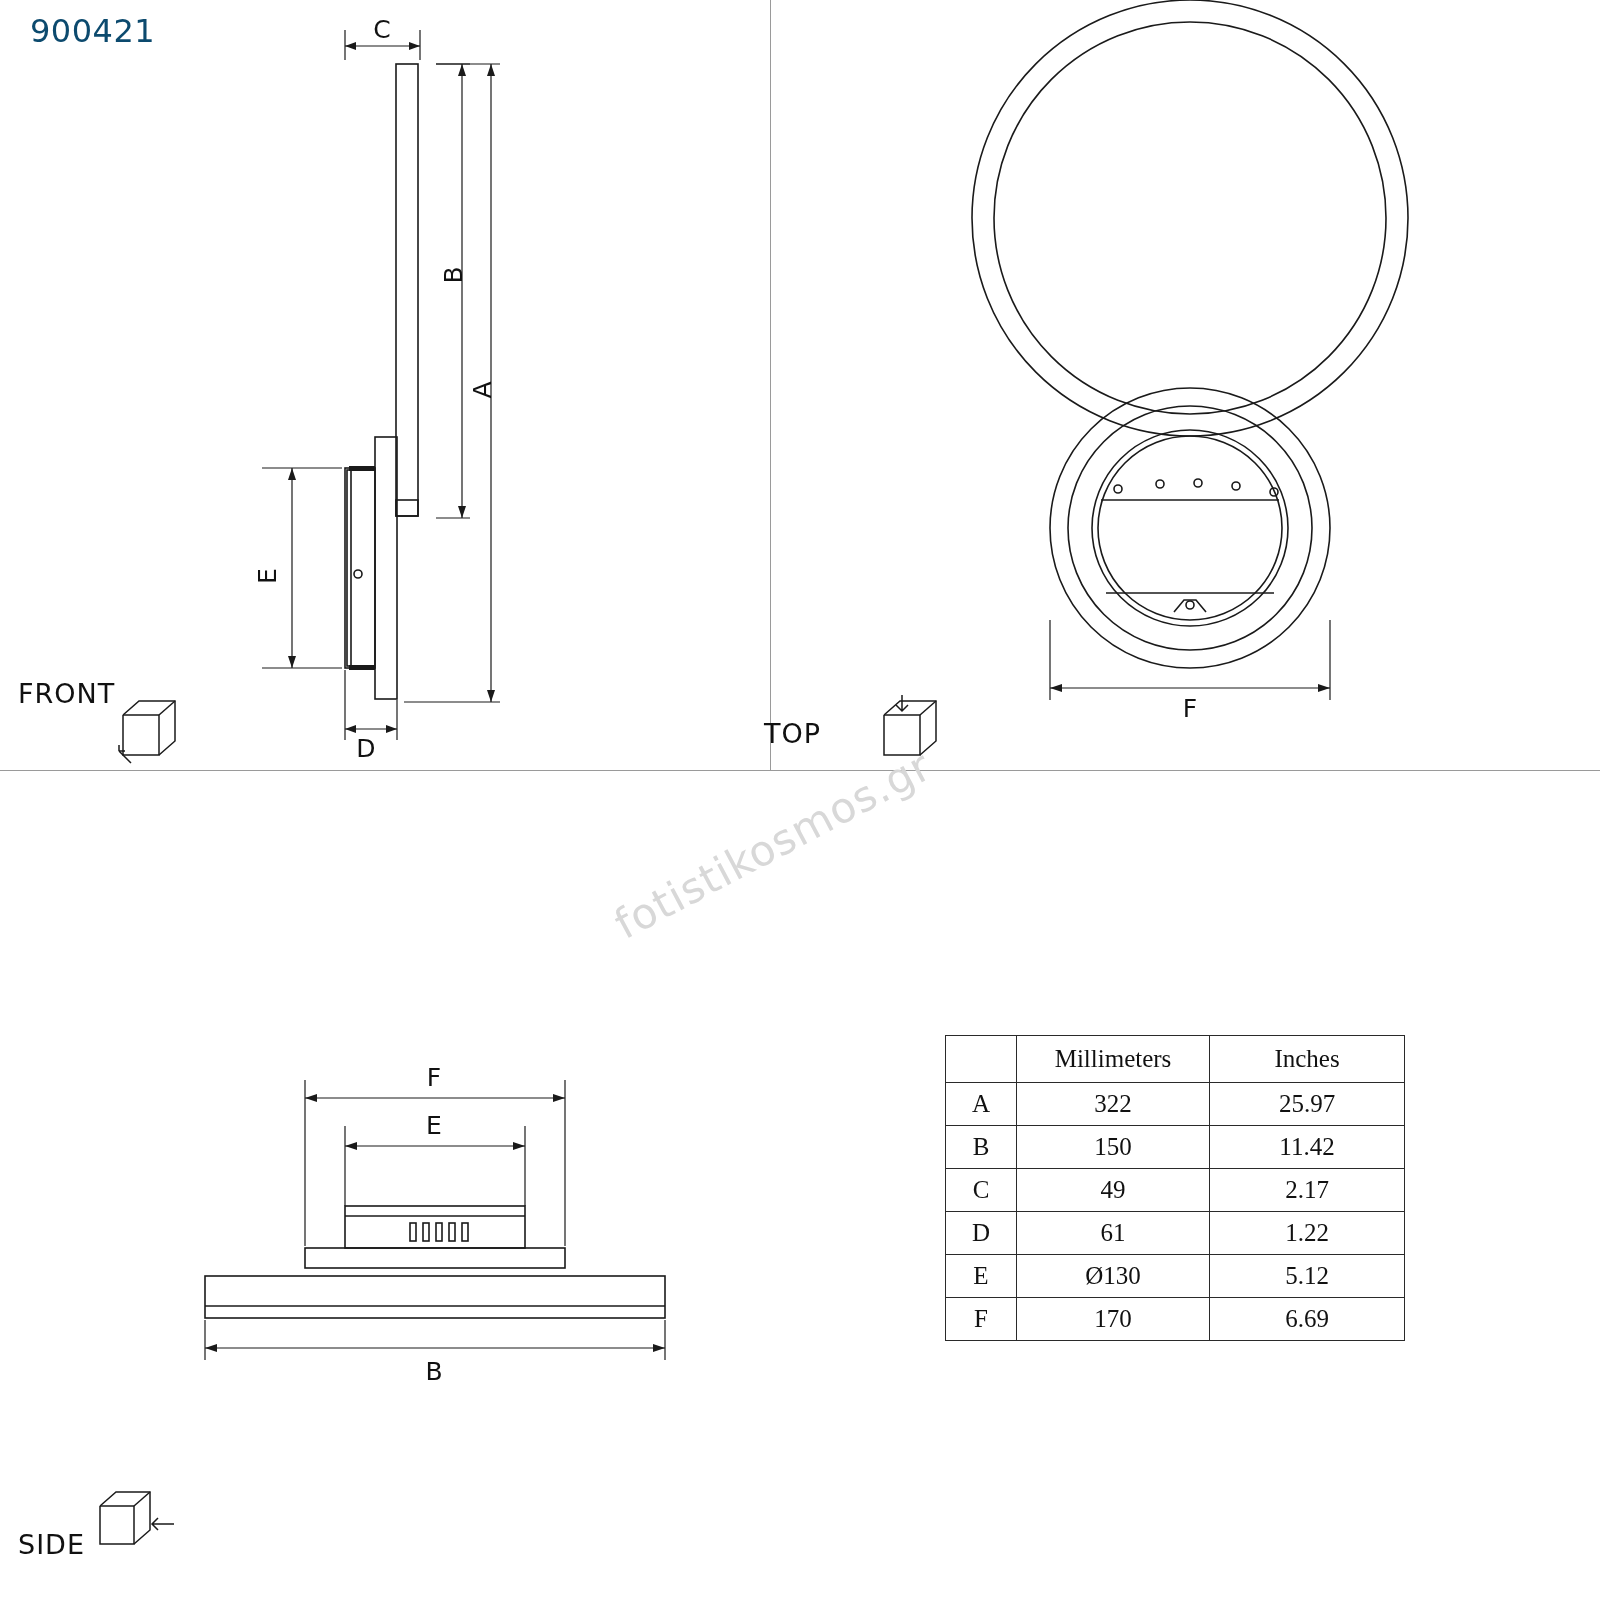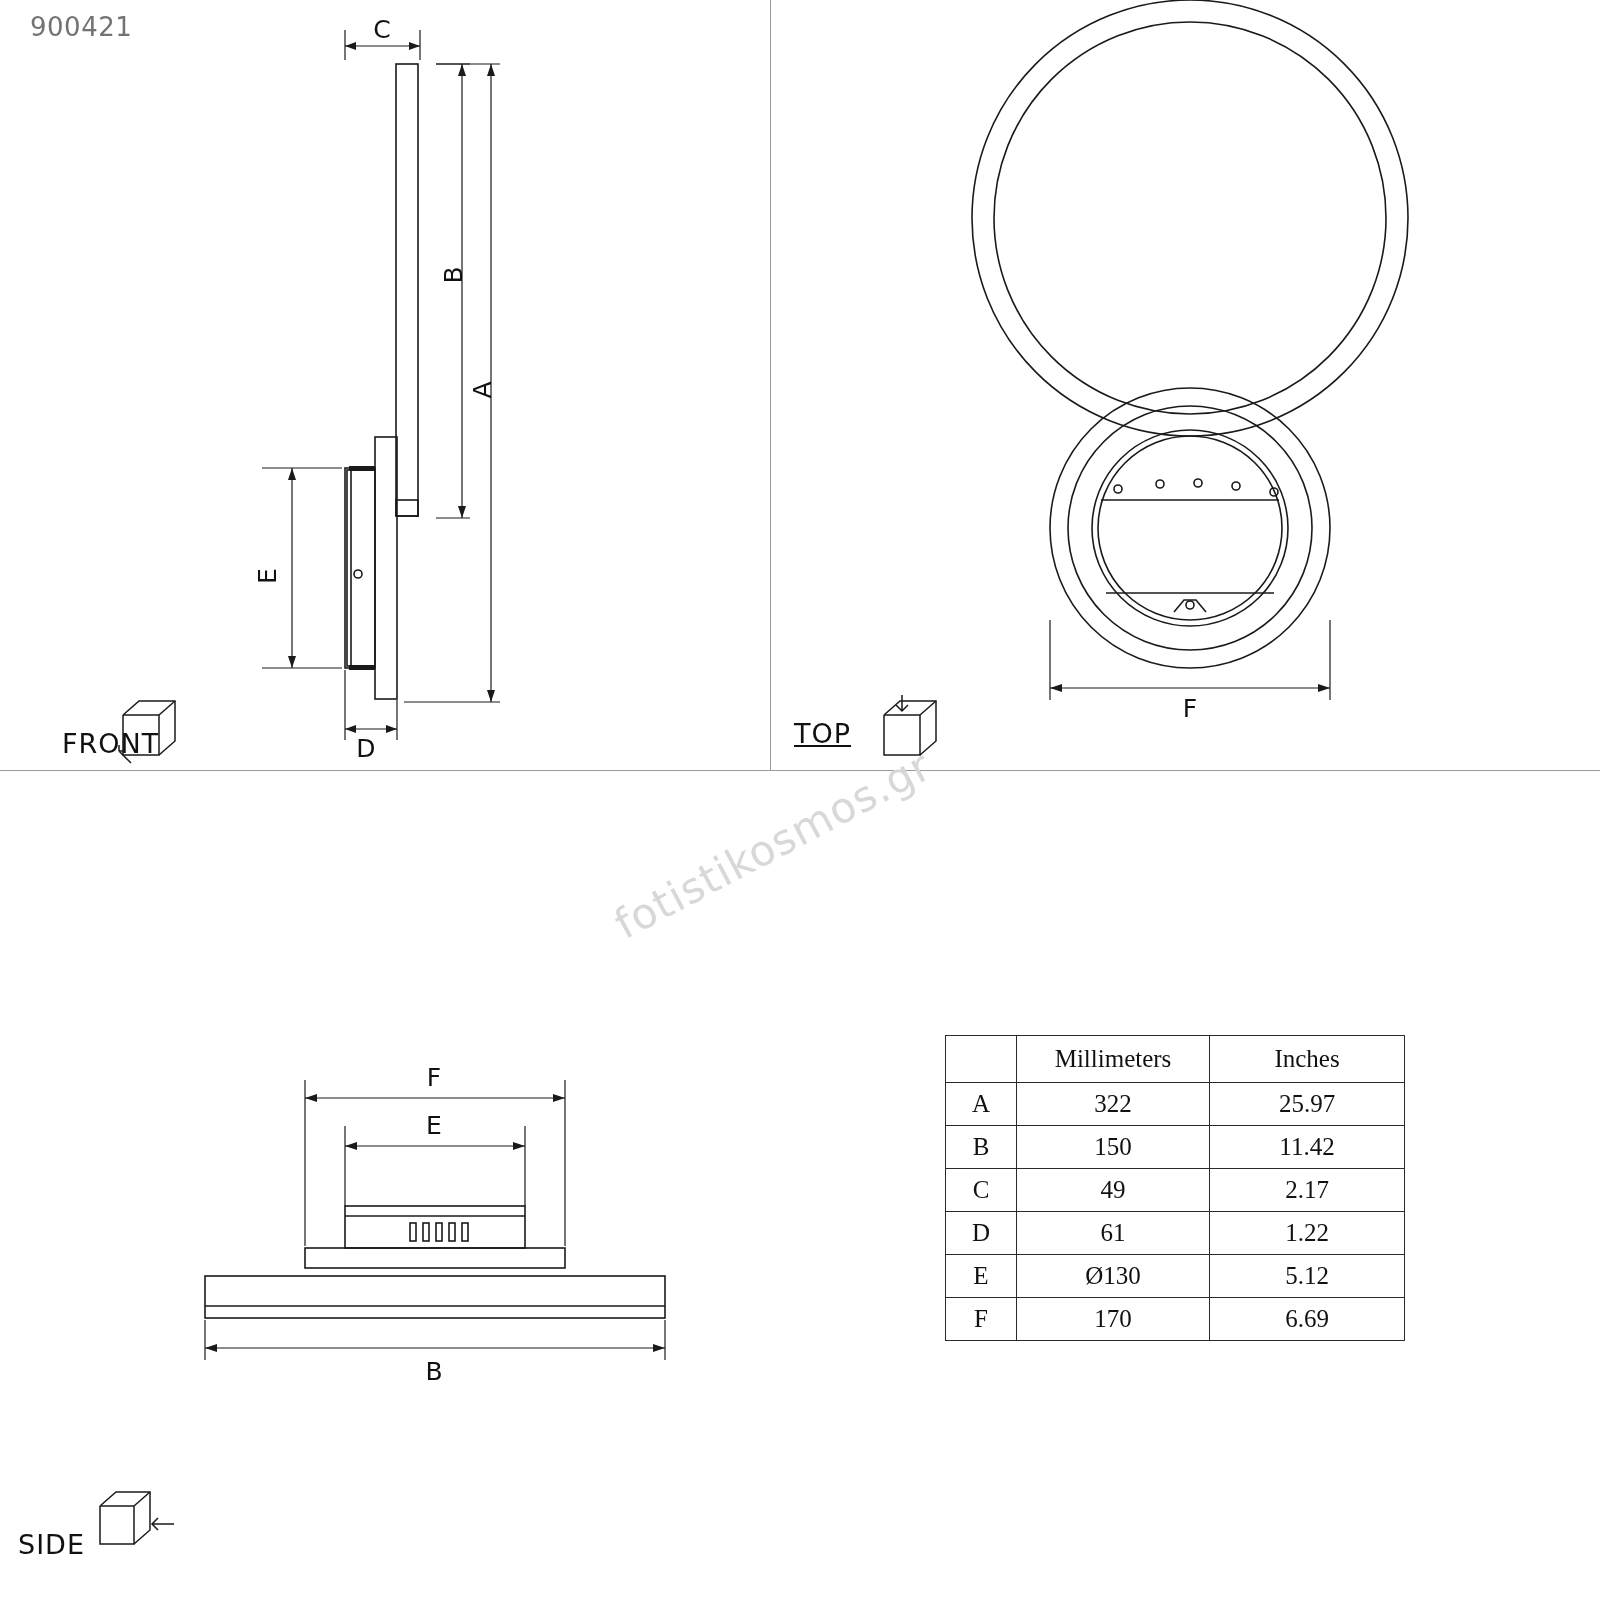--- a/index.html
+++ b/index.html
@@ -18,23 +18,23 @@
   #sheet {
     position: relative;
     width: 1600px;
     height: 1600px;
     background: #fff;
   }
   .part-code {
     position: absolute;
     left: 30px;
     top: 12px;
-    font-size: 26px;
+    font-size: 32px;
     letter-spacing: 0.5px;
-    color: #737373;
+    color: #0c4a6e;
   }
   
   .div-h {
     position: absolute;
     left: 0;
     top: 770px;
     width: 1600px;
     height: 1px;
     background: #9a9a9a;
   }
@@ -166,21 +166,21 @@
     <g stroke="#1a1a1a" stroke-width="1.2" fill="none">
       <line x1="345" y1="670" x2="345" y2="740"></line>
       <line x1="397" y1="700" x2="397" y2="740"></line>
       <line x1="345" y1="729" x2="397" y2="729"></line>
       <path d="M345 729 L356 725 L356 733 Z" fill="#1a1a1a" stroke="none"></path>
       <path d="M397 729 L386 725 L386 733 Z" fill="#1a1a1a" stroke="none"></path>
     </g>
     <text x="366" y="757" text-anchor="middle" font-size="25" fill="#111" font-family="DejaVu Sans, sans-serif">D</text>
   </svg>
 
-  <div class="view-label" style="left:18px; top:728px;margin-left:44px;">FRONT</div>
+  <div class="view-label" style="left:18px; top:678px;">FRONT</div>
   <svg class="cube" style="left:105px; top:693px;" width="86" height="78" viewBox="0 0 86 78">
     <g fill="none" stroke="#1a1a1a" stroke-width="1.5">
       <polyline points="18,22 18,62 54,62 54,22 18,22"></polyline>
       <polyline points="18,22 34,8 70,8 70,48 54,62"></polyline>
       <line x1="54" y1="22" x2="70" y2="8"></line>
       <line x1="22" y1="58 " x2="22" y2="58"></line>
       <line x1="26" y1="70" x2="14" y2="58"></line>
       <path d="M14 58 L20 58 M14 58 L14 52" stroke-width="1.5"></path>
     </g>
   </svg>
@@ -212,21 +212,21 @@
     <g stroke="#1a1a1a" stroke-width="1.2" fill="none">
       <line x1="280" y1="620" x2="280" y2="700"></line>
       <line x1="560" y1="620" x2="560" y2="700"></line>
       <line x1="280" y1="688" x2="560" y2="688"></line>
       <path d="M280 688 L292 684 L292 692 Z" fill="#1a1a1a" stroke="none"></path>
       <path d="M560 688 L548 684 L548 692 Z" fill="#1a1a1a" stroke="none"></path>
     </g>
     <text x="420" y="717" text-anchor="middle" font-size="25" fill="#111" font-family="DejaVu Sans, sans-serif">F</text>
   </svg>
 
-  <div class="view-label" style="left:794px; top:718px;text-decoration:underline;">TOP</div>
+  <div class="view-label" style="left:764px; top:718px;">TOP</div>
   <svg class="cube" style="left:866px; top:693px;" width="86" height="78" viewBox="0 0 86 78">
     <g fill="none" stroke="#1a1a1a" stroke-width="1.5">
       <polyline points="18,22 18,62 54,62 54,22 18,22"></polyline>
       <polyline points="18,22 34,8 70,8 70,48 54,62"></polyline>
       <line x1="54" y1="22" x2="70" y2="8"></line>
       <path d="M36 2 L36 18 M30 12 L36 18 L42 12"></path>
     </g>
   </svg>
 
   <svg class="drw" style="left:0px; top:1020px;" width="770" height="420" viewBox="0 0 770 420">

